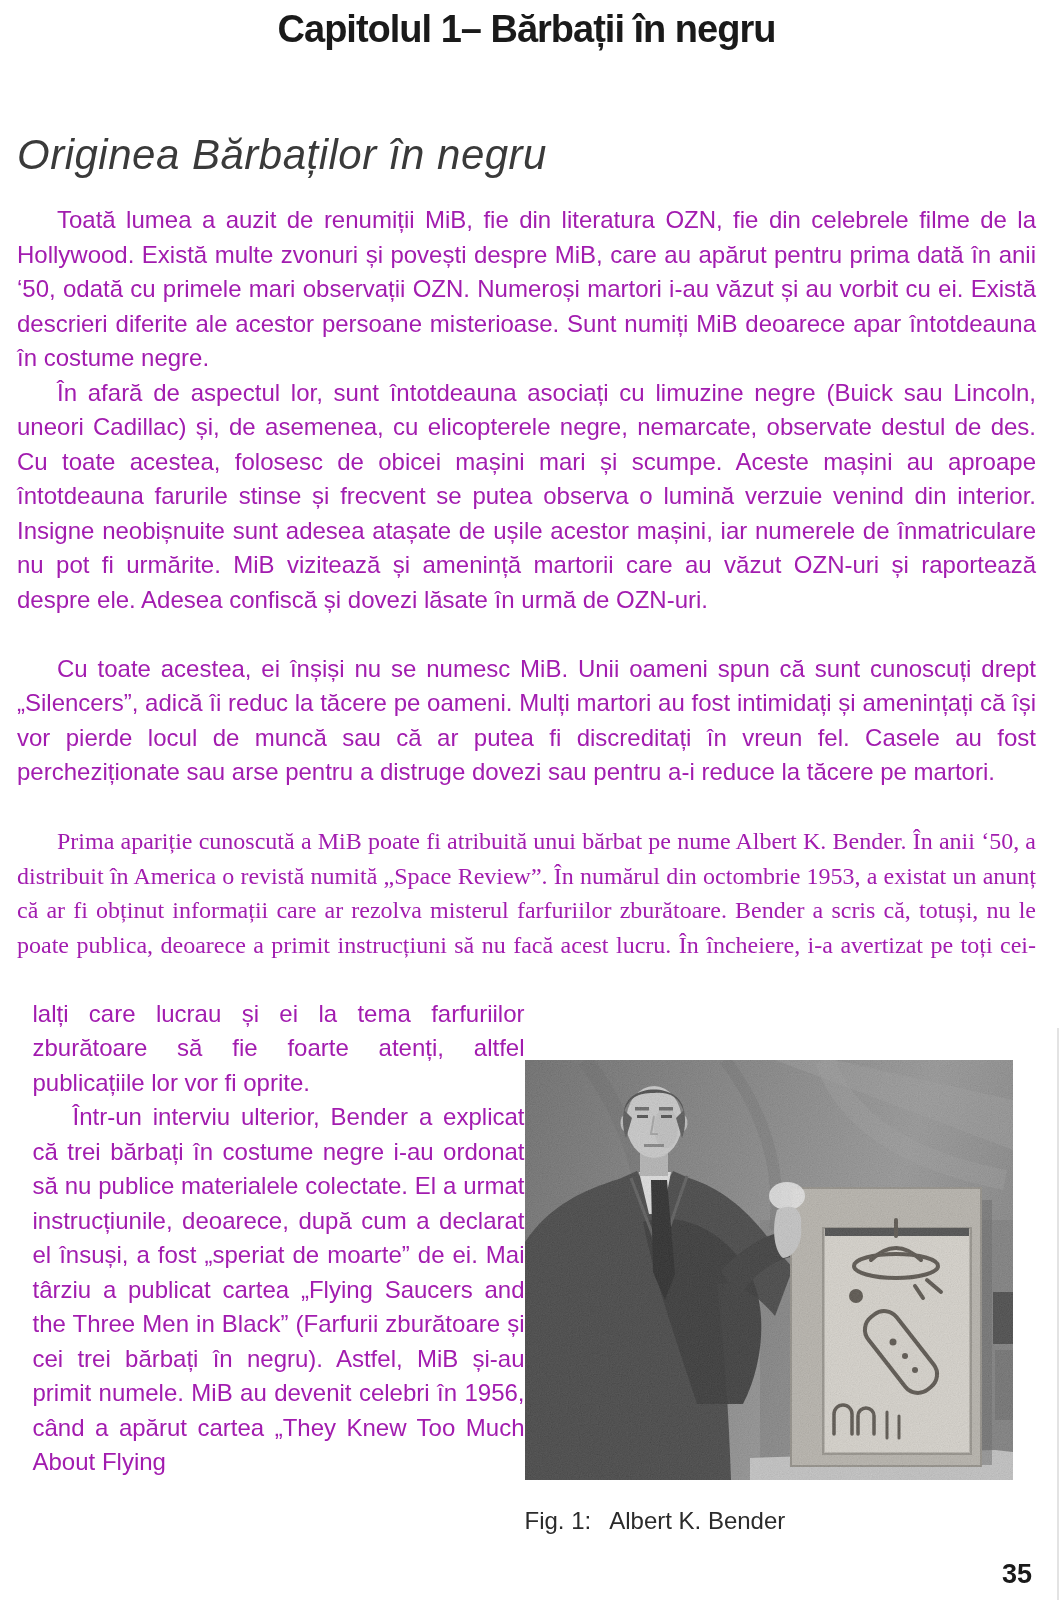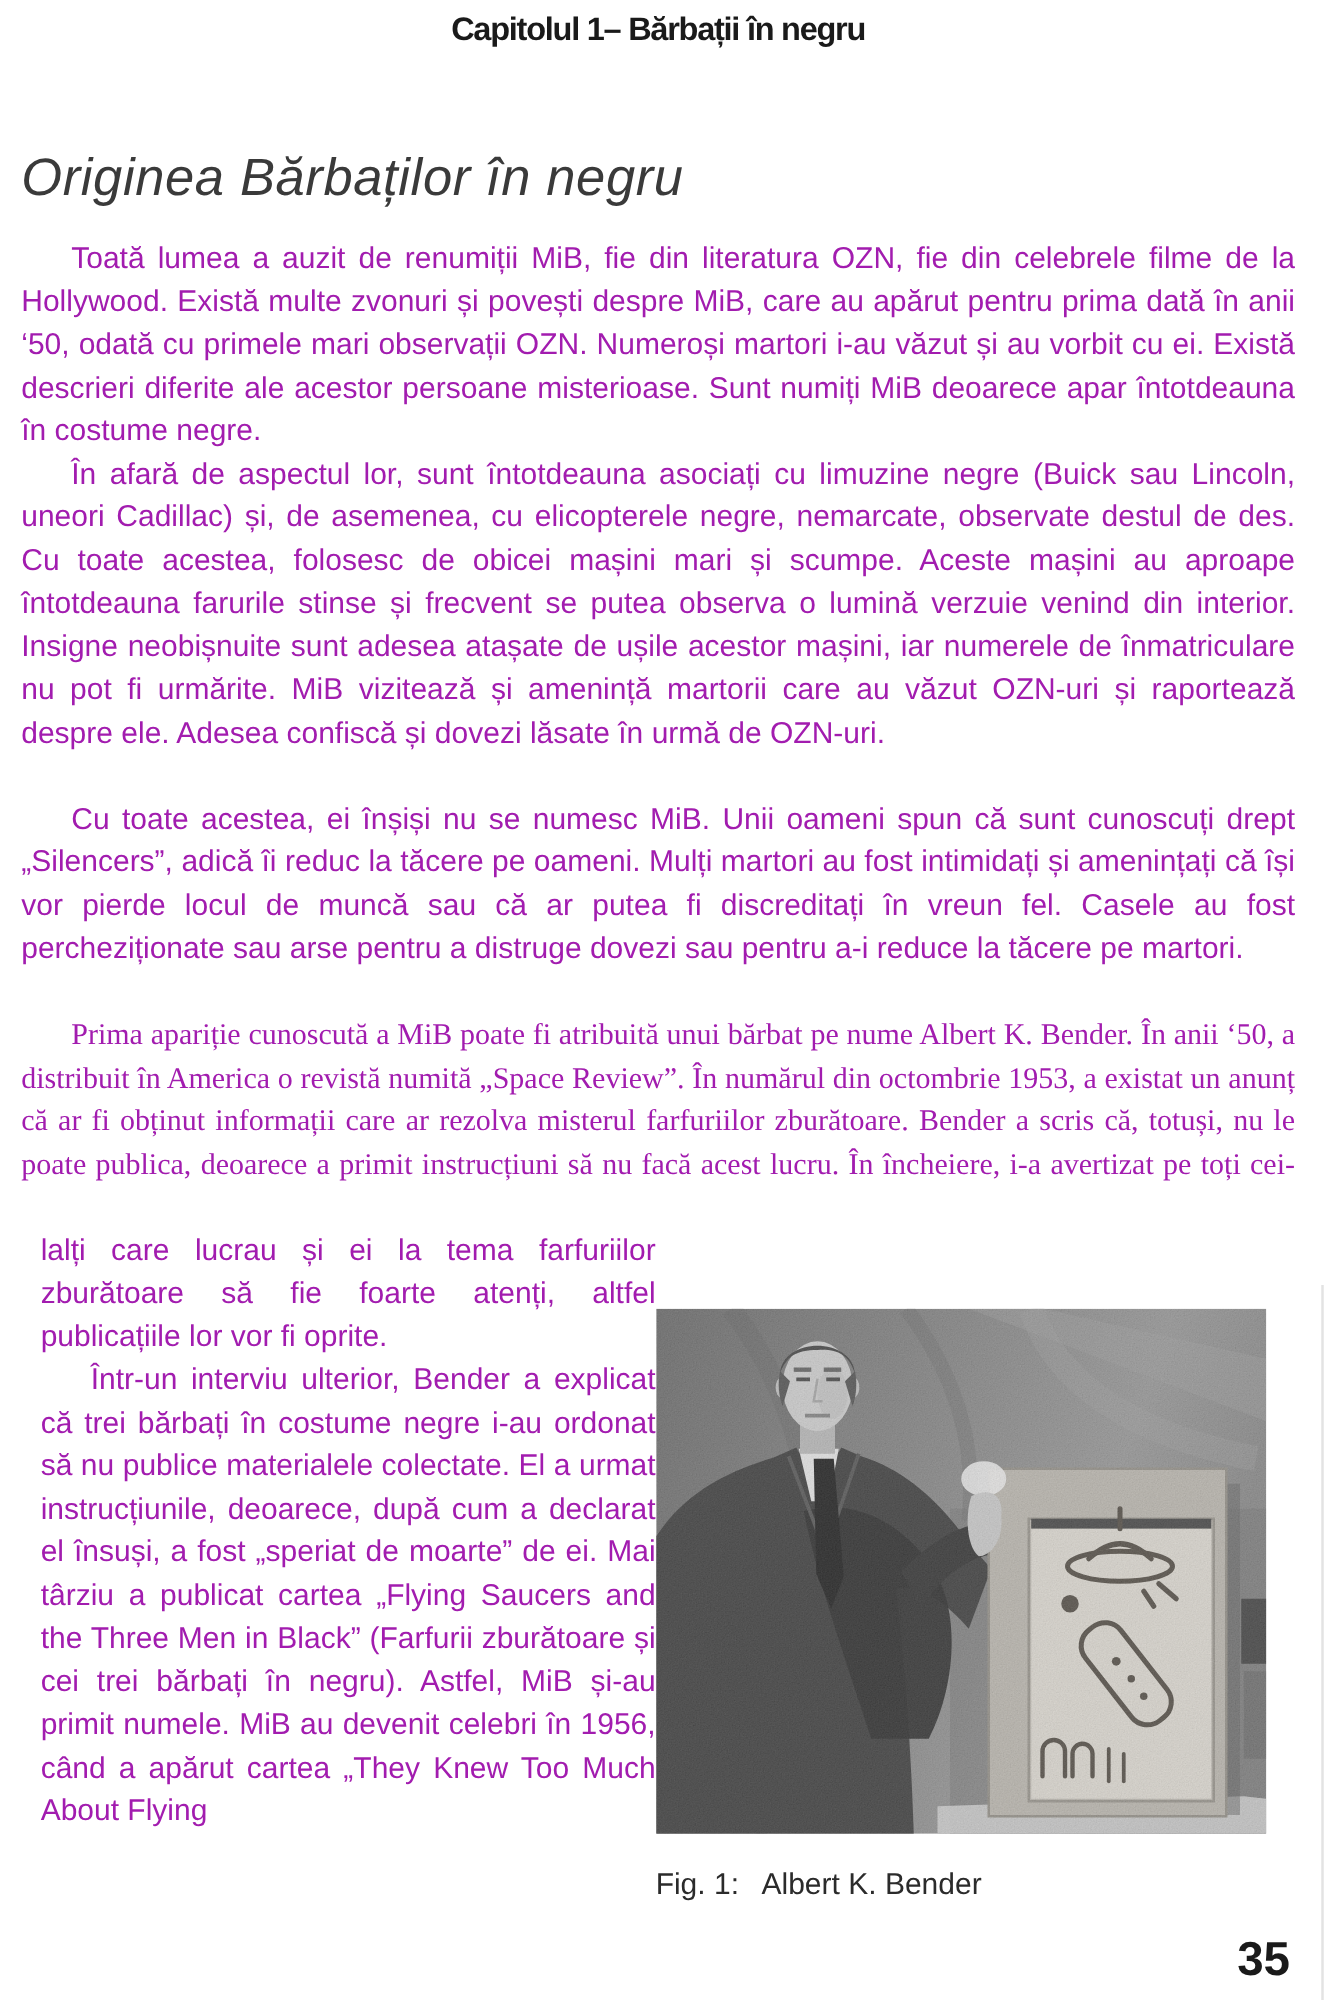--- a/index.html
+++ b/index.html
@@ -8,21 +8,21 @@
     width:1062px;height:1600px;
     background:#ffffff;
     overflow:hidden;
     font-family:"Liberation Sans","DejaVu Sans",sans-serif;
     color:#2b2b2b;
   }
   .content{padding:0 26px 0 17px;}
   .chapter-title{
     margin:10px 0 0 0;
     text-align:center;
-    font-size:26px;
+    font-size:38px;
     line-height:1.05;
     font-weight:bold;
     letter-spacing:-1px;
     color:#1a1a1a;
   }
   .section-heading{
     margin:82px 0 0 0;
     font-size:42px;
     line-height:1.1;
     font-weight:normal;
@@ -50,21 +50,21 @@
   .figure-caption{
     margin-top:27px;
     font-size:24px;
     color:#2b2b2b;
   }
   .caption-label{font-weight:normal;}
   .caption-name{margin-left:18px;}
   .page-number{
     position:absolute;
     right:30px;bottom:10px;
-    font-size:38px;
+    font-size:27px;
     font-weight:bold;
     color:#1a1a1a;
   }
   .scan-edge{
     position:absolute;
     right:3px;top:1028px;
     width:2px;height:572px;
     background:#dcdcdc;opacity:0.8;
   }
 </style>

